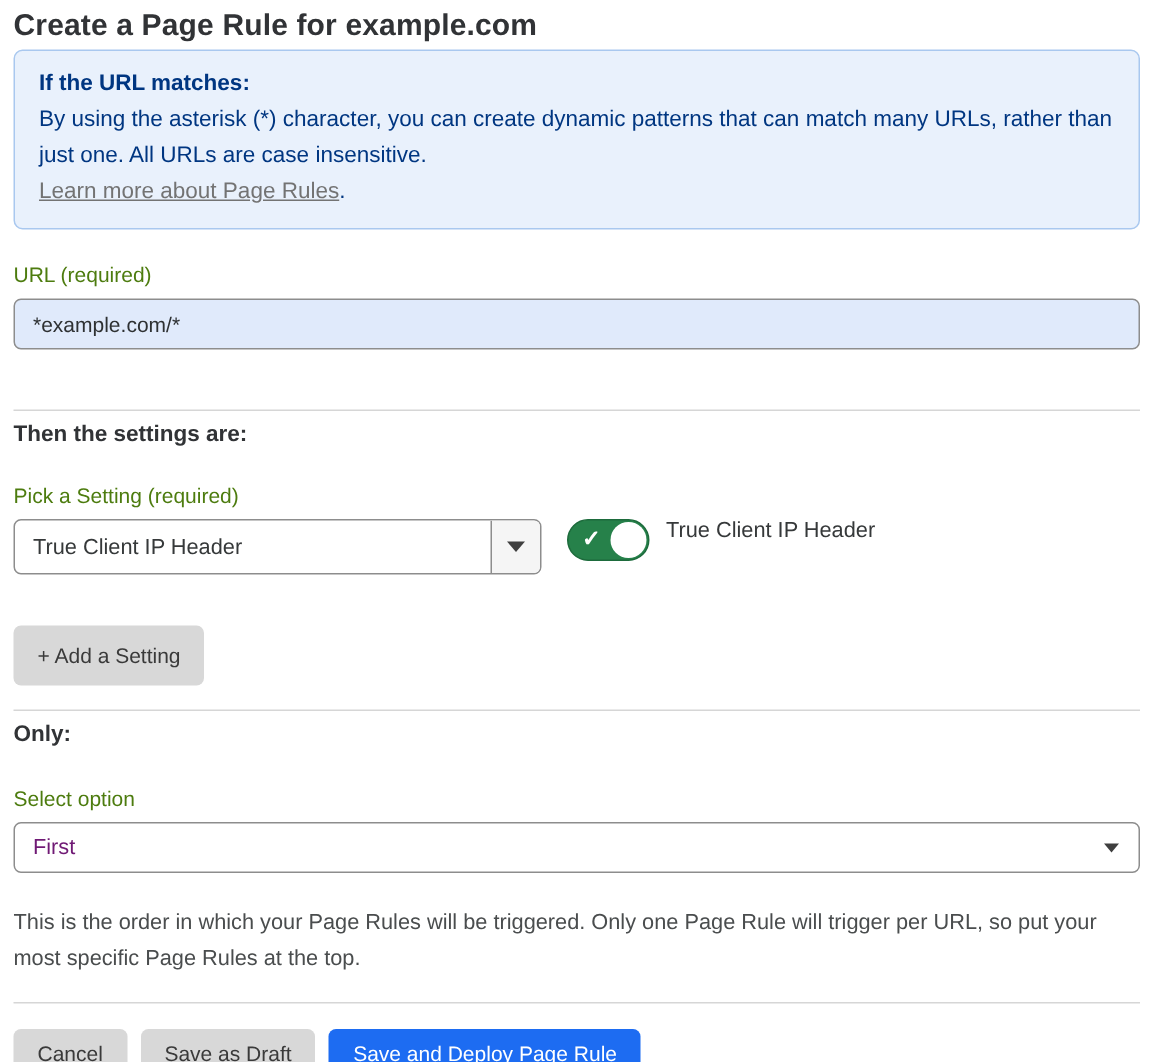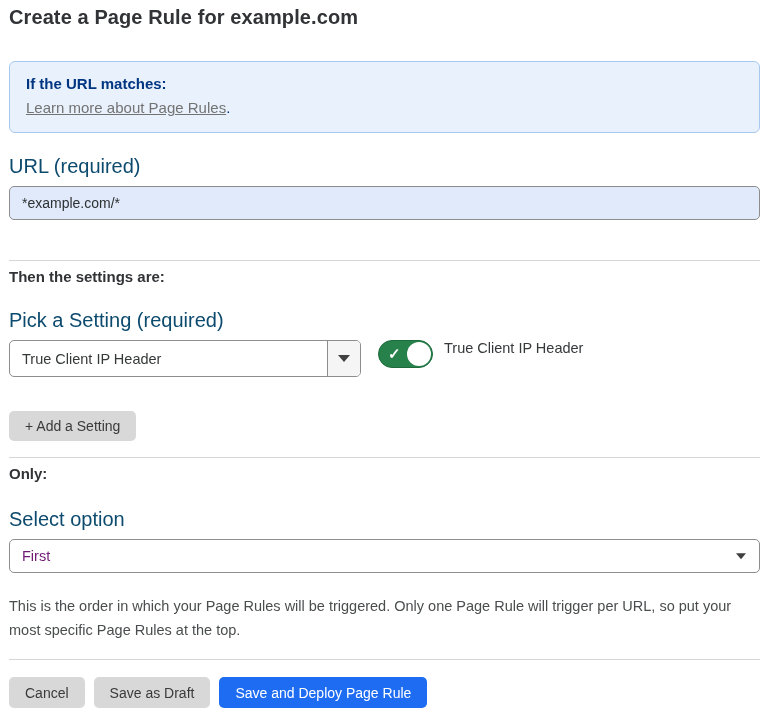--- a/index.html
+++ b/index.html
@@ -19,40 +19,40 @@
     font-size: 20px;
     font-weight: 700;
     color: #313336;
     margin: 0;
     padding-top: 6px;
     letter-spacing: 0.1px;
   }
 
   
   .info-box {
-    margin-top: 32px;
+    margin-top: 4px;
     background: #e9f1fc;
     border: 1px solid #a9c8ef;
     border-radius: 6px;
     padding: 10px 16px 12px 16px;
     color: #003681;
     font-size: 15px;
     line-height: 24px;
   }
   .info-box .info-heading { font-weight: 700; }
   .info-box a.info-link {
     color: #737373;
     text-decoration: underline;
     cursor: pointer;
   }
 
   
   .field-label {
-    font-size: 20px;
-    color: #0c4a6e;
+    font-size: 14px;
+    color: #4d7c0f;
     margin-top: 22px;
     margin-bottom: 8px;
   }
 
   
   .url-input {
     width: 100%;
     height: 31px;
     background: #e0eafb;
     border: 1px solid #8d8d8d;
@@ -170,21 +170,21 @@
     padding: 0 16px;
   }
   .btn-gray {
     background: #d8d8d8;
     color: #3a3a3a;
   }
   .btn-blue {
     background: #1d6cf2;
     color: #ffffff;
   }
-  .add-setting-btn { margin-top: 34px; height: 30px; }
+  .add-setting-btn { margin-top: 34px; height: 40px; }
 
   
   .select-wrap {
     position: relative;
     margin-top: 8px;
   }
   .order-select {
     width: 100%;
     height: 34px;
     border: 1px solid #8d8d8d;
@@ -223,20 +223,21 @@
 </style>
 </head>
 <body>
 
 <div class="container">
 
   <h1 class="page-title">Create a Page Rule for example.com</h1>
 
   <div class="info-box">
     <div class="info-heading">If the URL matches:</div>
+    <div class="info-body">By using the asterisk (*) character, you can create dynamic patterns that can match many URLs, rather than just one. All URLs are case insensitive.</div>
     <div><a class="info-link">Learn more about Page Rules</a><span>.</span></div>
   </div>
 
   <div class="field-label">URL (required)</div>
   <input type="text" class="url-input" value="*example.com/*" style="">
 
   <hr class="divider divider-1">
 
   <div class="section-heading">Then the settings are:</div>
 

